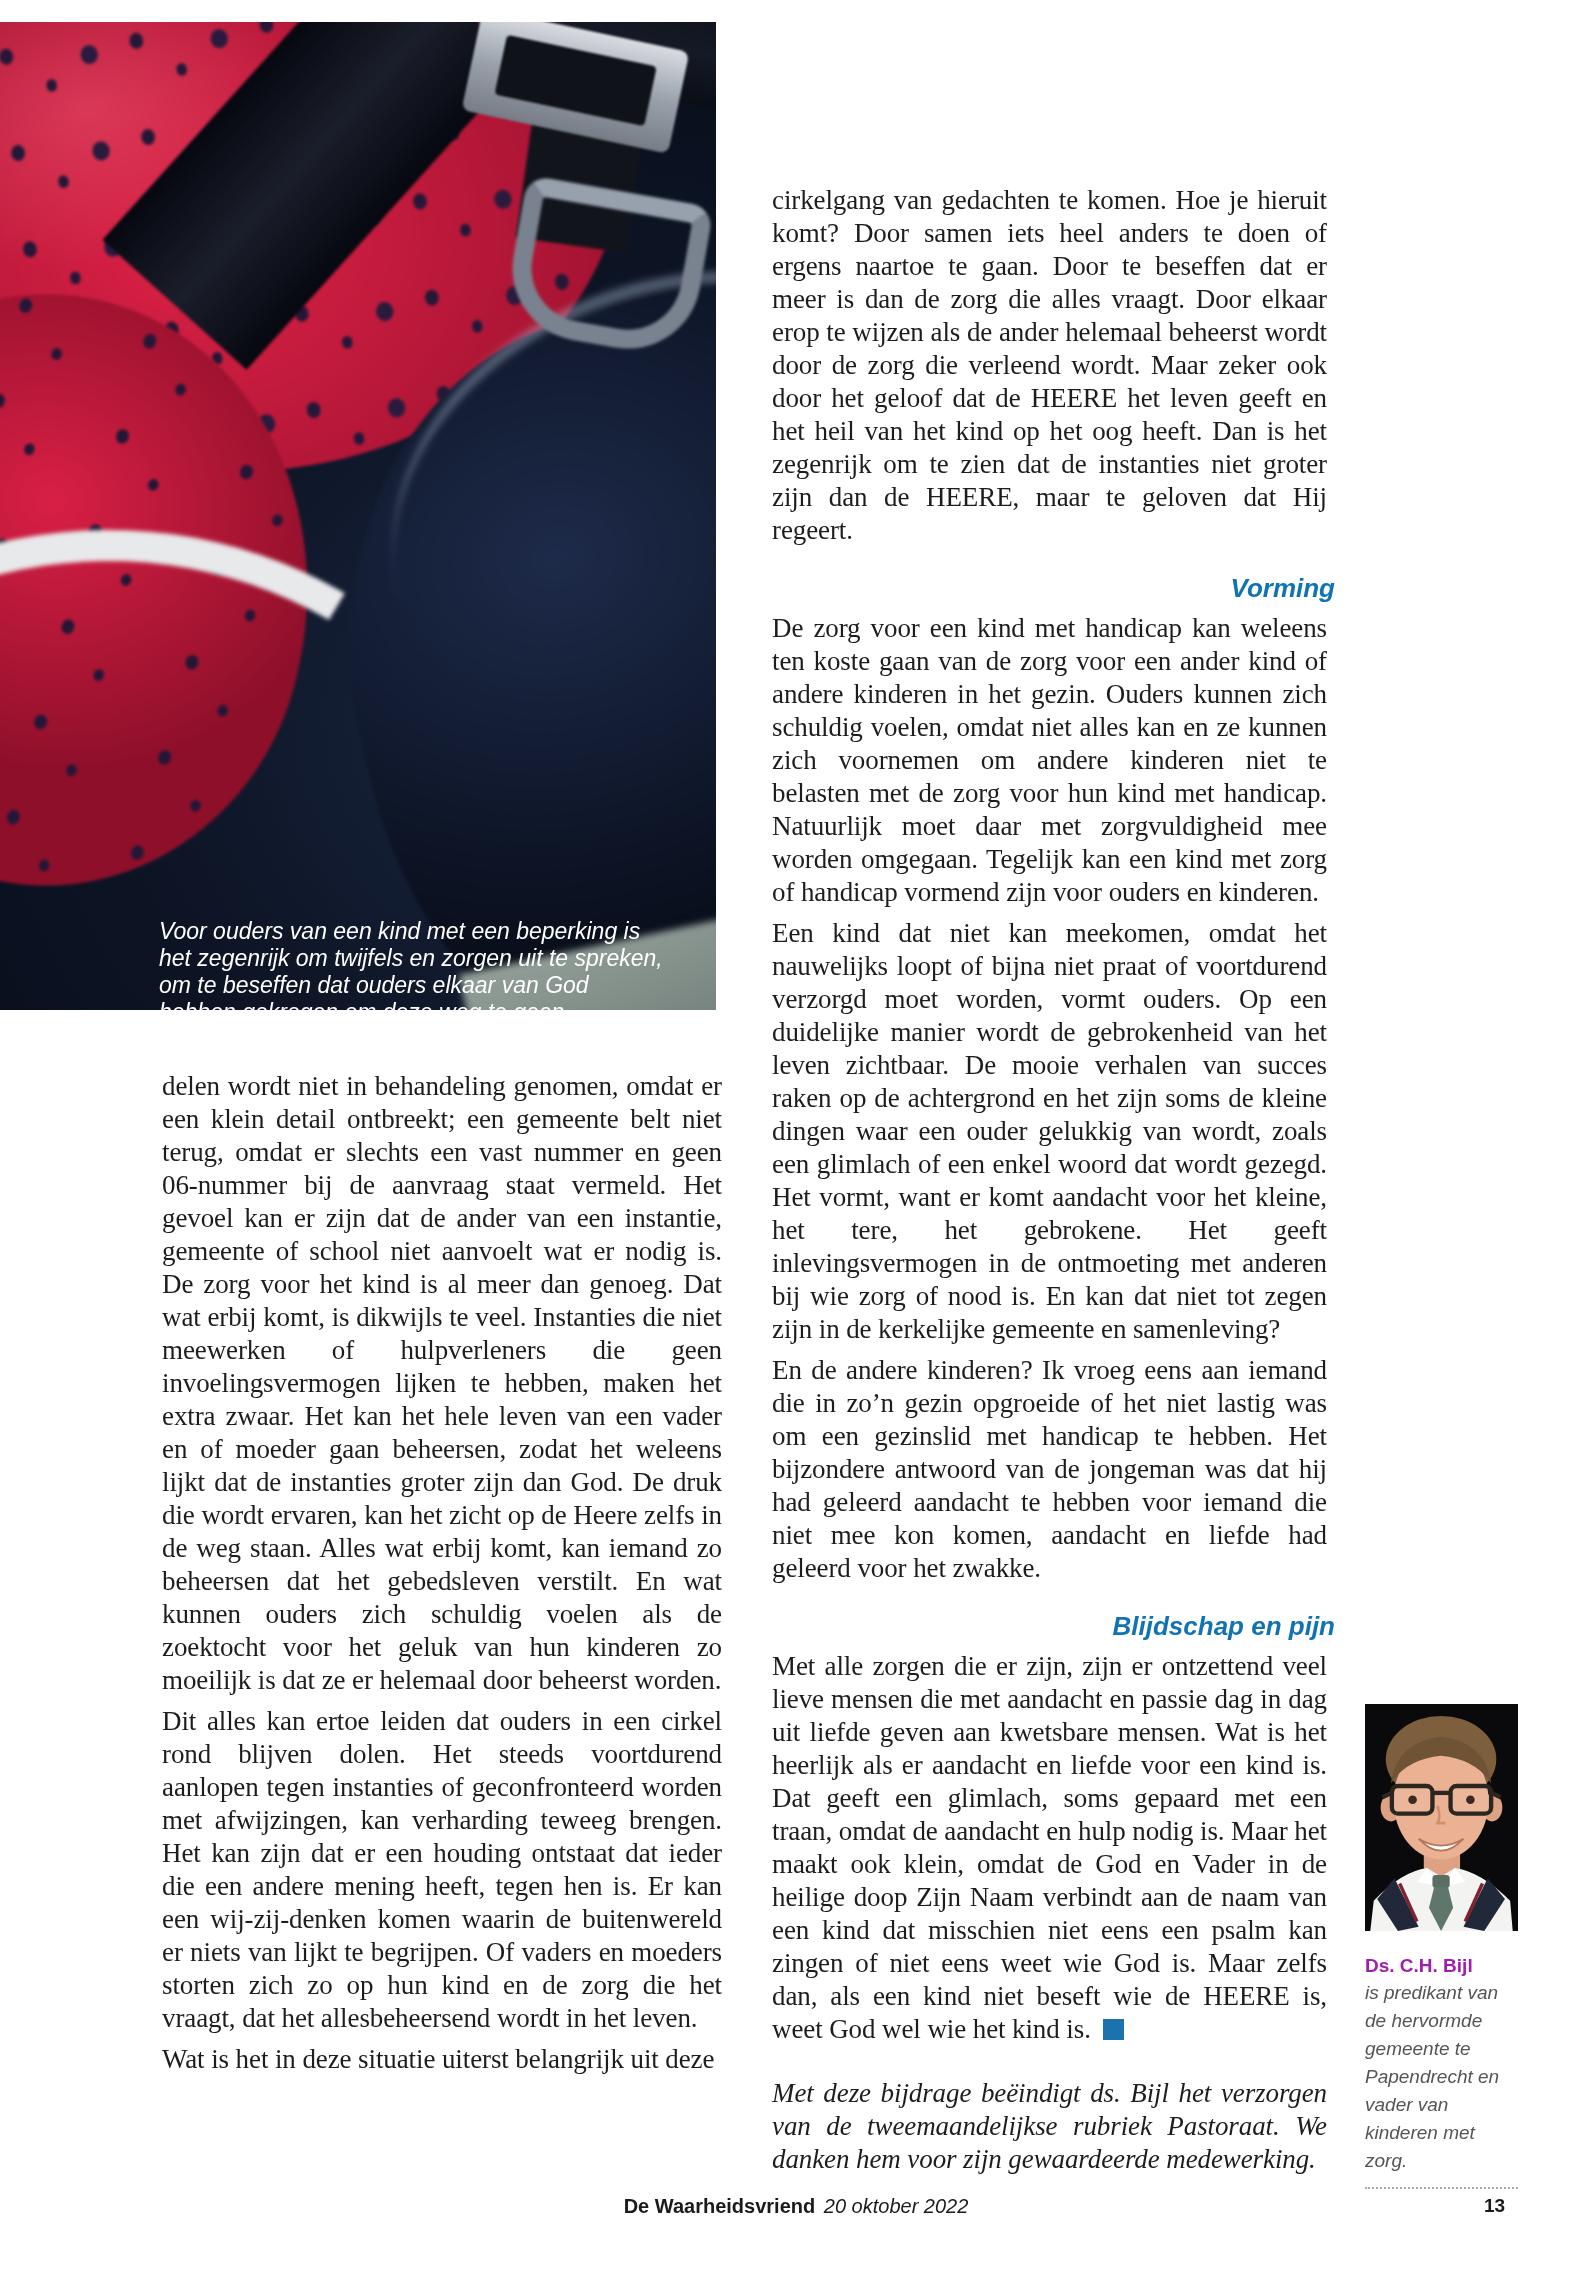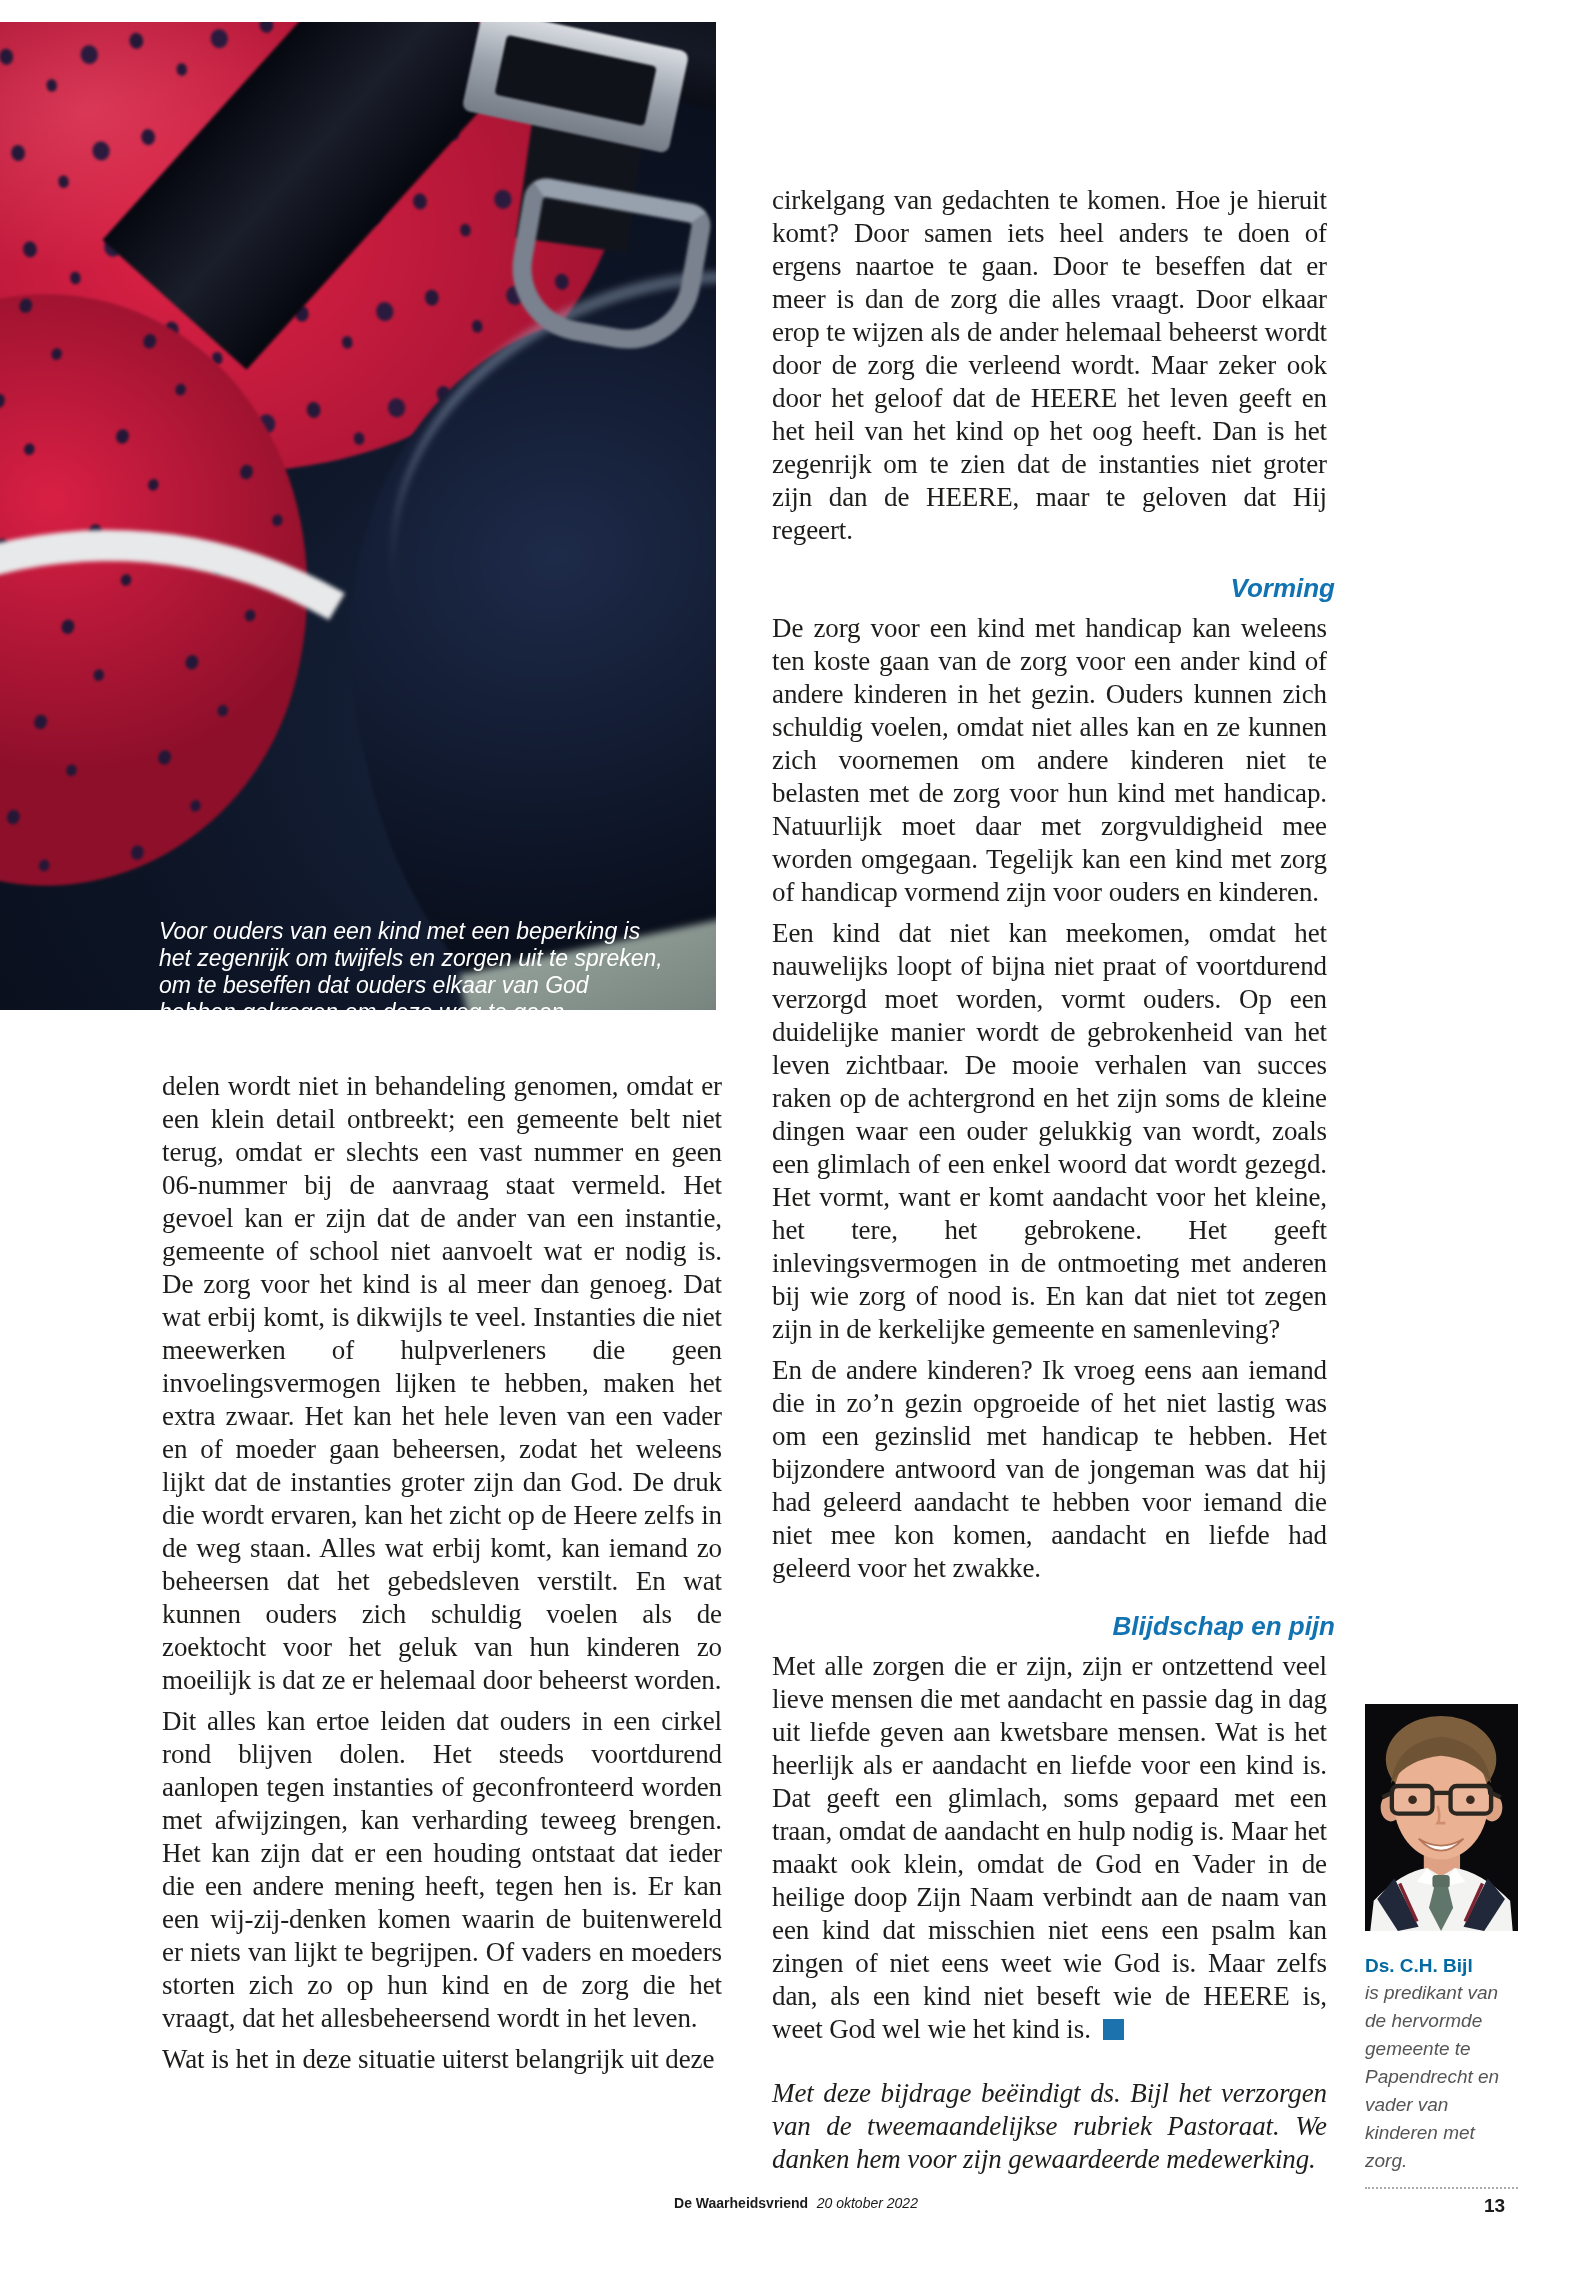--- a/index.html
+++ b/index.html
@@ -70,27 +70,27 @@
            color:#1173b2;font-size:26px;line-height:31px;margin:26px 0 2.6px 0;
            text-align:right;letter-spacing:0;}
   .endmark{display:inline-block;width:21px;height:21px;background:#1c72ad;
            margin-left:12px;vertical-align:-1.7px;}
   .closing{font-style:italic;margin-top:31px !important;}
 
   
   .author{position:absolute;left:1365px;top:1704px;width:153px;
           font-family:"Liberation Sans",sans-serif;}
   .author-photo{width:153px;height:227px;overflow:hidden;background:#0a0a0c;}
-  .author-name{margin-top:22.4px;font-weight:bold;font-size:19px;line-height:26px;color:#0369a1;}
+  .author-name{margin-top:22.4px;font-weight:bold;font-size:19px;line-height:26px;color:#a21caf;}
   .author-desc{font-style:italic;font-size:19px;line-height:28px;color:#555555;}
   .author-rule{margin-top:12px;border-top:2.6px dotted #a9a9a9;width:153px;height:0;}
 
   
   .footer-center{position:absolute;left:0;top:2195px;width:1592px;text-align:center;
-          font-family:"Liberation Sans",sans-serif;font-size:14px;color:#1a1a1a;}
+          font-family:"Liberation Sans",sans-serif;font-size:20px;color:#1a1a1a;}
   .f-mag{font-weight:bold;}
   .f-date{font-style:italic;margin-left:8.6px;}
   .footer-page{position:absolute;top:2195px;left:1484px;width:35px;text-align:left;
           font-family:"Liberation Sans",sans-serif;font-weight:bold;font-size:19px;color:#1a1a1a;}
 </style>
 </head>
 <body>
 
 <div class="page">
 

